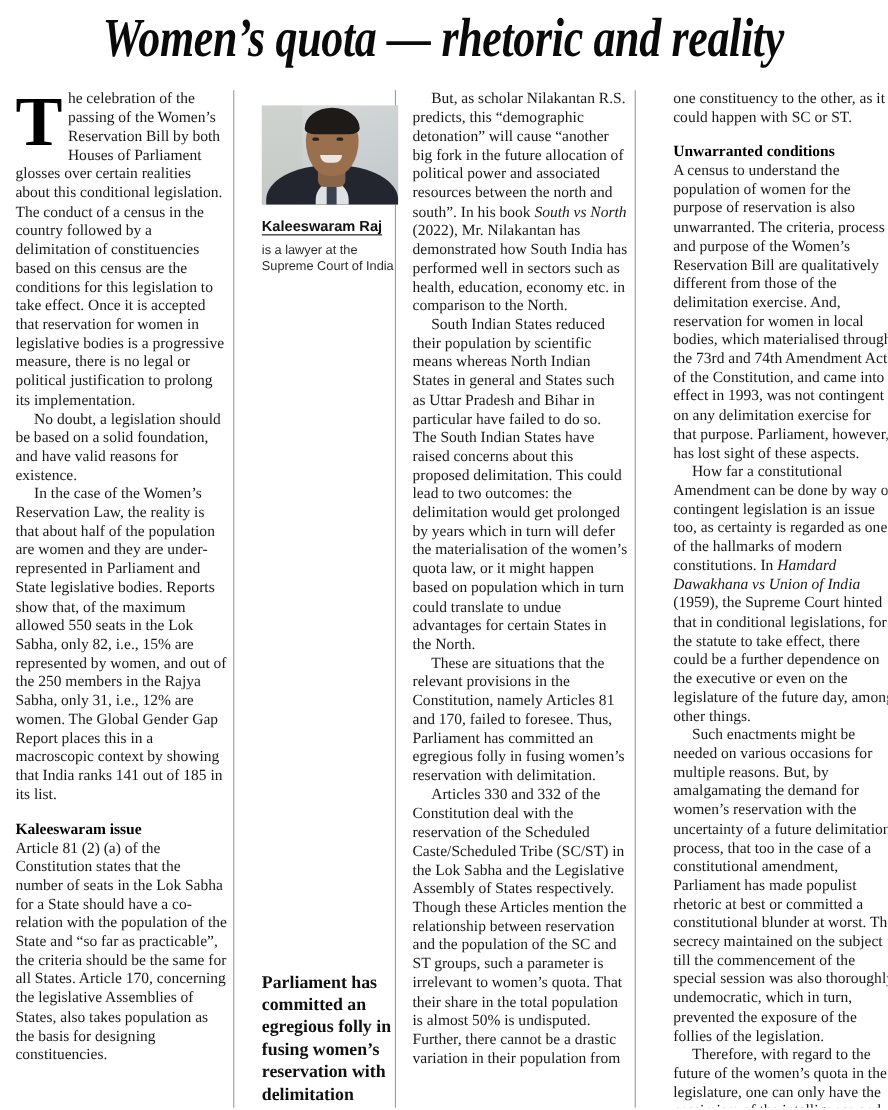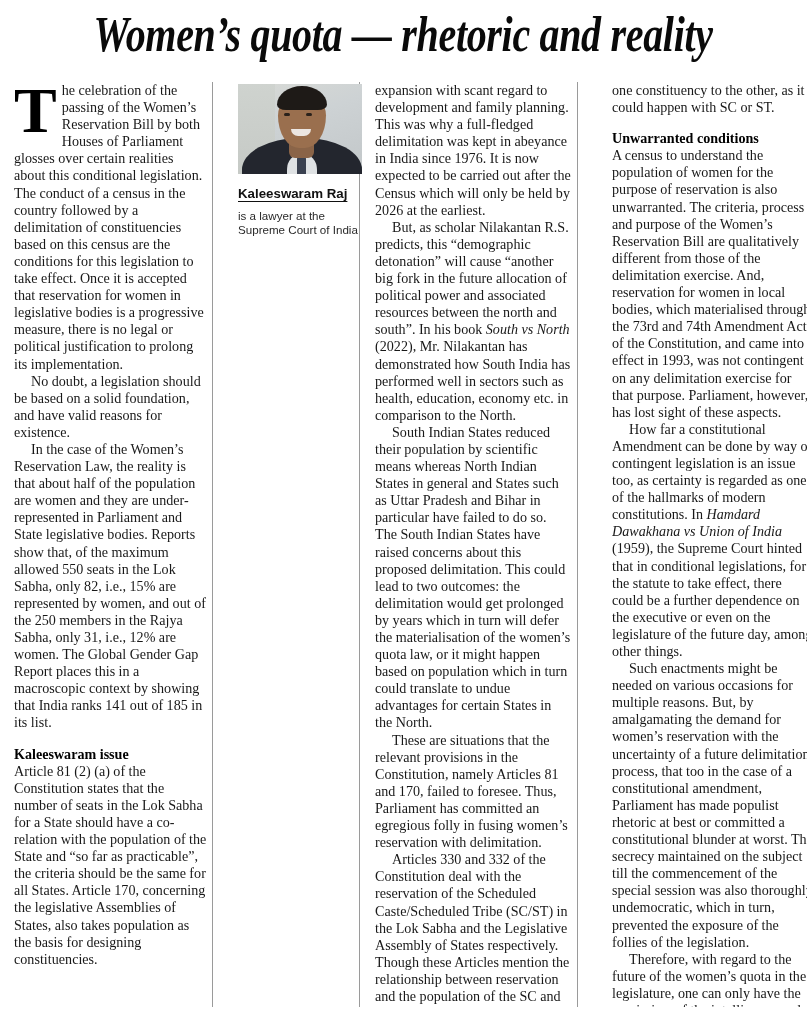--- a/index.html
+++ b/index.html
@@ -118,21 +118,21 @@
     font-size: 64px;
     line-height: 52px;
     padding: 2px 5px 0 0;
     margin-top: 1px;
     color: #000000;
   }
 
   
   .author-block {
     width: 124px;
-    margin: 2px 0 0 12px;
+    margin: 14px 0 0 12px;
   }
   .author-photo {
     width: 124px;
     height: 90px;
     position: relative;
     overflow: hidden;
     background: #c9ccc8;
     display: block;
   }
   .author-photo .bg {
@@ -295,24 +295,24 @@
           <div class="neck"></div>
           <div class="face"></div>
           <div class="hair"></div>
           <div class="eye eye-l"></div>
           <div class="eye eye-r"></div>
           <div class="mouth"></div>
         </div>
         <p class="author-name">Kaleeswaram Raj</p>
         <p class="author-desc">is a lawyer at the Supreme Court of India</p>
       </div>
+      <p class="pullquote">Parliament has committed an egregious folly in fusing women’s reservation with delimitation</p>
     </div>
 
     <div class="col col-3">
-      <p class="body first">expansion with scant regard to development and family planning. This was why a full-fledged delimitation was kept in abeyance in India since 1976. It is now expected to be carried out after the Census which will only be held by 2026 at the earliest.</p>
       <p class="body"><span>But, as scholar Nilakantan R.S. predicts, this “demographic detonation” will cause “another big fork in the future allocation of political power and associated resources between the north and south”. In his book </span><em class="ital">South vs North</em><span> (2022), Mr. Nilakantan has demonstrated how South India has performed well in sectors such as health, education, economy etc. in comparison to the North.</span></p>
       <p class="body">South Indian States reduced their population by scientific means whereas North Indian States in general and States such as Uttar Pradesh and Bihar in particular have failed to do so. The South Indian States have raised concerns about this proposed delimitation. This could lead to two outcomes: the delimitation would get prolonged by years which in turn will defer the materialisation of the women’s quota law, or it might happen based on population which in turn could translate to undue advantages for certain States in the North.</p>
       <p class="body">These are situations that the relevant provisions in the Constitution, namely Articles 81 and 170, failed to foresee. Thus, Parliament has committed an egregious folly in fusing women’s reservation with delimitation.</p>
       <p class="body">Articles 330 and 332 of the Constitution deal with the reservation of the Scheduled Caste/Scheduled Tribe (SC/ST) in the Lok Sabha and the Legislative Assembly of States respectively. Though these Articles mention the relationship between reservation and the population of the SC and ST groups, such a parameter is irrelevant to women’s quota. That their share in the total population is almost 50% is undisputed. Further, there cannot be a drastic variation in their population from</p>
     </div>
 
     <div class="col col-4">
       <p class="body first">one constituency to the other, as it could happen with SC or ST.</p>
       <p class="subhead">Unwarranted conditions</p>
       <p class="body first">A census to understand the population of women for the purpose of reservation is also unwarranted. The criteria, process and purpose of the Women’s Reservation Bill are qualitatively different from those of the delimitation exercise. And, reservation for women in local bodies, which materialised through the 73rd and 74th Amendment Acts of the Constitution, and came into effect in 1993, was not contingent on any delimitation exercise for that purpose. Parliament, however, has lost sight of these aspects.</p>

